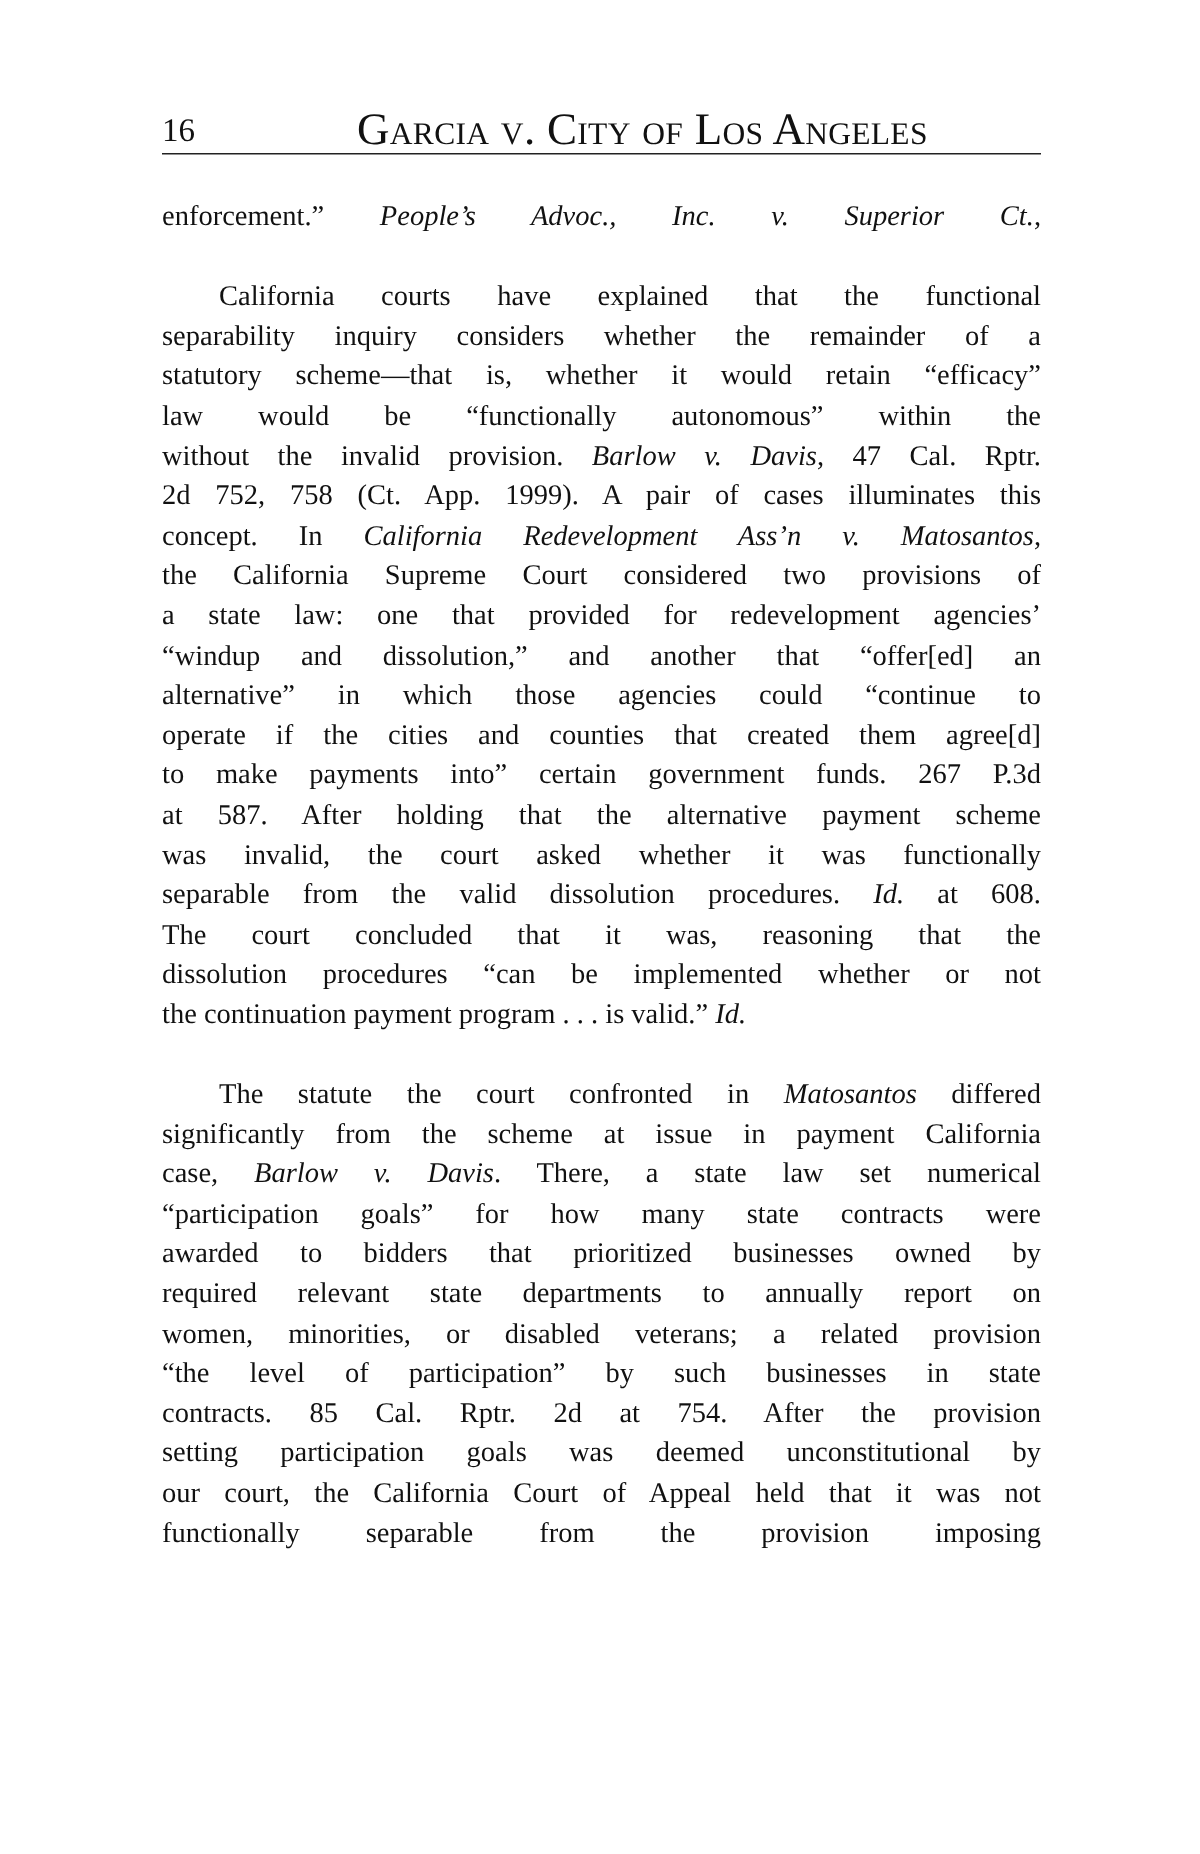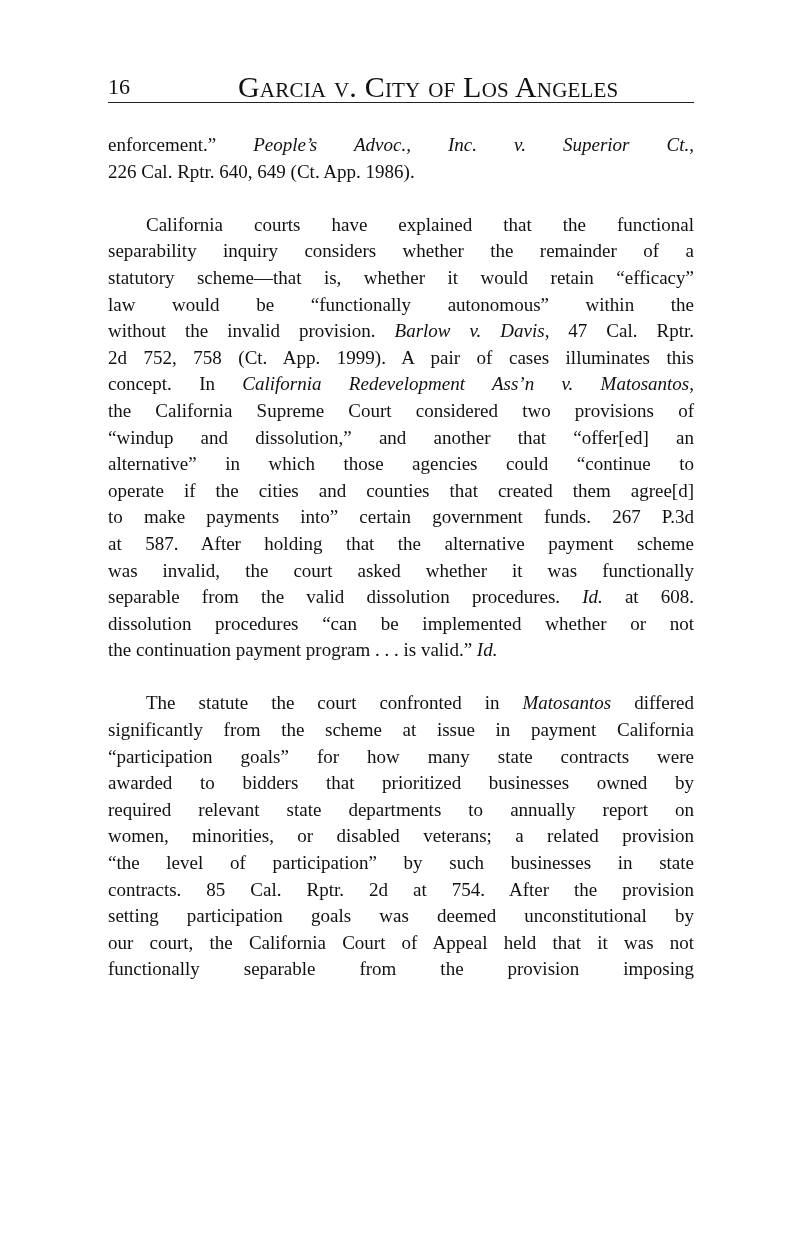--- a/index.html
+++ b/index.html
@@ -70,44 +70,46 @@
 
 <div class="page">
   <div class="running-head">
     <span class="page-number">16</span>
     <span class="case-title">Garcia v. City of Los Angeles</span>
   </div>
 
   <div class="body-text">
     <div class="para">
         <span class="line"><span>enforcement.”   </span><span class="it">People’s Advoc., Inc. v. Superior Ct.</span><span>,</span></span>
-        <span class="line last"><span>226 Cal. Rptr. 640, 649 (Ct. App. 1986).</span></span>
       </div>
     <div class="para">
         <span class="line indent"><span>California courts have explained that the functional</span></span>
         <span class="line"><span>separability inquiry considers whether the remainder of a</span></span>
         <span class="line"><span>statutory scheme—that is, whether it would retain “efficacy”</span></span>
         <span class="line"><span>law would be “functionally autonomous” within the</span></span>
         <span class="line"><span>without the invalid provision.  </span><span class="it">Barlow v. Davis</span><span>, 47 Cal. Rptr.</span></span>
         <span class="line"><span>2d 752, 758 (Ct. App. 1999).  A pair of cases illuminates this</span></span>
         <span class="line"><span>concept.  In </span><span class="it">California Redevelopment Ass’n v. Matosantos</span><span>,</span></span>
         <span class="line"><span>the California Supreme Court considered two provisions of</span></span>
+        <span class="line"><span>a state law: one that provided for redevelopment agencies’</span></span>
         <span class="line"><span>“windup and dissolution,” and another that “offer[ed] an</span></span>
         <span class="line"><span>alternative” in which those agencies could “continue to</span></span>
         <span class="line"><span>operate if the cities and counties that created them agree[d]</span></span>
         <span class="line"><span>to make payments into” certain government funds.  267 P.3d</span></span>
         <span class="line"><span>at 587.  After holding that the alternative payment scheme</span></span>
         <span class="line"><span>was invalid, the court asked whether it was functionally</span></span>
         <span class="line"><span>separable from the valid dissolution procedures.  </span><span class="it">Id.</span><span> at 608.</span></span>
+        <span class="line"><span>The court concluded that it was, reasoning that the</span></span>
         <span class="line"><span>dissolution procedures “can be implemented whether or not</span></span>
         <span class="line last"><span>the continuation payment program . . . is valid.”  </span><span class="it">Id.</span></span>
       </div>
     <div class="para">
         <span class="line indent"><span>The statute the court confronted in </span><span class="it">Matosantos</span><span> differed</span></span>
         <span class="line"><span>significantly from the scheme at issue in payment California</span></span>
+        <span class="line"><span>case, </span><span class="it">Barlow v. Davis</span><span>.  There, a state law set numerical</span></span>
         <span class="line"><span>“participation goals” for how many state contracts were</span></span>
         <span class="line"><span>awarded to bidders that prioritized businesses owned by</span></span>
         <span class="line"><span>required relevant state departments to annually report on</span></span>
         <span class="line"><span>women, minorities, or disabled veterans; a related provision</span></span>
         <span class="line"><span>“the level of participation” by such businesses in state</span></span>
         <span class="line"><span>contracts.  85 Cal. Rptr. 2d at 754.  After the provision</span></span>
         <span class="line"><span>setting participation goals was deemed unconstitutional by</span></span>
         <span class="line"><span>our court, the California Court of Appeal held that it was not</span></span>
         <span class="line"><span>functionally separable from the provision imposing</span></span>
       </div>

